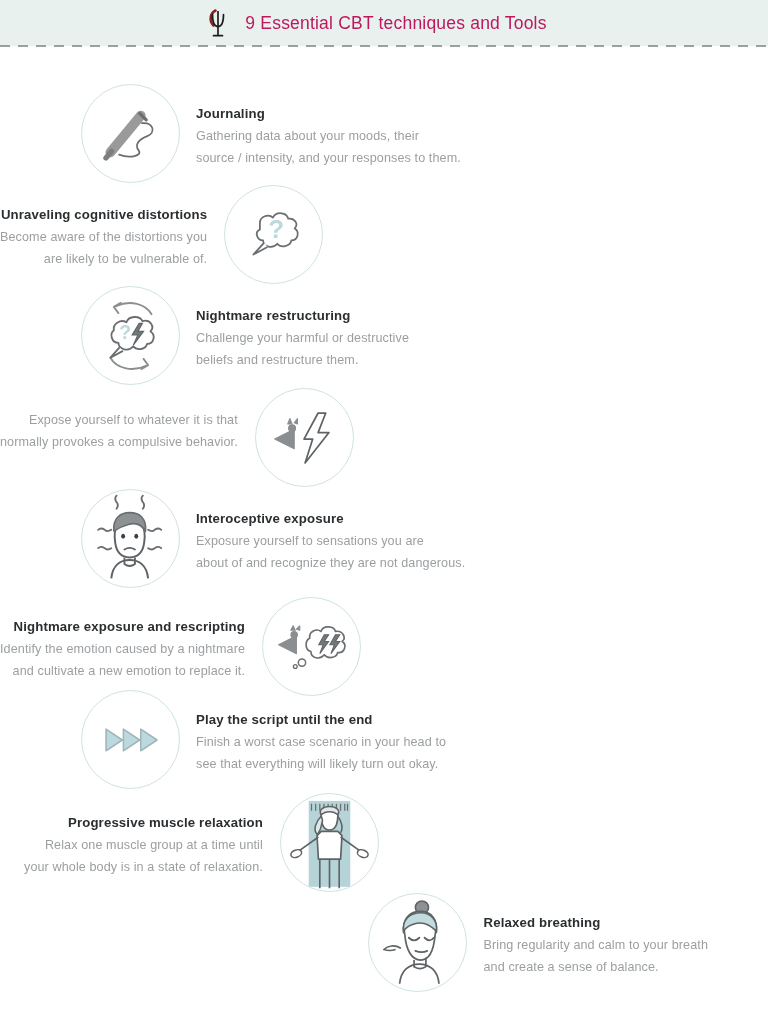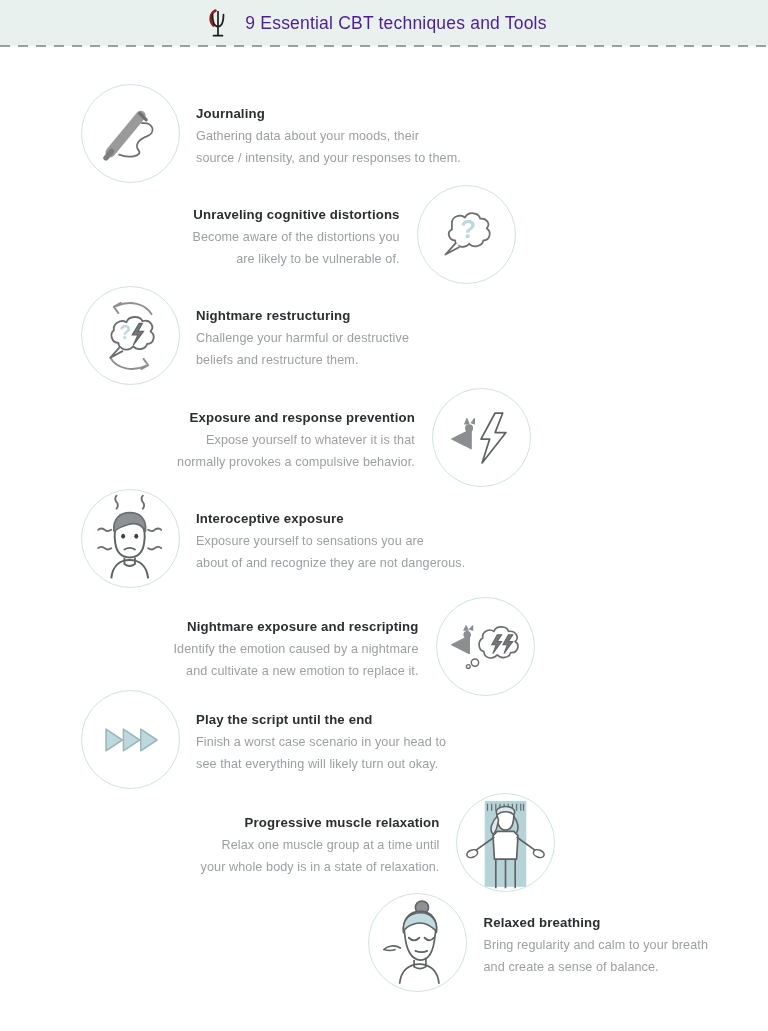--- a/index.html
+++ b/index.html
@@ -33,21 +33,21 @@
   #header-inner {
     display: flex;
     align-items: center;
     gap: 14px;
     transform: translateX(-8px);
   }
   #logo-icon { width: 26px; height: 32px; display: block; }
   #header-title {
     font-size: 17.5px;
     font-weight: 400;
-    color: #4c1d95;
+    color: #be185d;
     letter-spacing: 0.2px;
     white-space: nowrap;
     text-align: right;
   }
   #header-rule {
     position: absolute;
     left: 0; top: 45px;
     width: 768px; height: 2px;
     background-image: linear-gradient(to right, #9aa0a2 0 10px, transparent 10px 18px);
     background-size: 18px 2px;
@@ -57,21 +57,21 @@
   
   .row {
     position: absolute;
     left: 0;
     width: 708px;
     height: 104px;
     display: flex;
     align-items: flex-start;
   }
   .row.left  { padding-left: 81px;  justify-content: flex-start; }
-  .row.right { justify-content: center; }
+  .row.right { justify-content: flex-start; }
 
   .circle {
     width: 99px; height: 99px;
     min-width: 99px;
     border: 1.3px solid #cfe2e5;
     border-radius: 50%;
     background: #ffffff;
     display: flex;
     align-items: center;
     justify-content: center;
@@ -174,21 +174,20 @@
     </div>
     <div class="text">
       <div class="t-title">Nightmare restructuring</div>
       <div class="t-desc">Challenge your harmful or destructive
 beliefs and restructure them.</div>
     </div>
   </div>
 
   <div class="row right" style="top:388px;">
     <div class="text">
-      <div class="t-title">Exposure and response prevention</div>
       <div class="t-desc">Expose yourself to whatever it is that
 normally provokes a compulsive behavior.</div>
     </div>
     <div class="circle">
       <svg viewBox="0 0 70 70" width="76" height="76">
         <g fill="#8b8e90" stroke="#8b8e90" stroke-width="1" stroke-linejoin="round">
           <path d="M8 36 L26 27 L26 45 Z"></path>
           <circle cx="24" cy="26" r="3.2"></circle>
           <path d="M20 22 L22 17 L24 22 Z"></path>
           <path d="M26 21 L29 17 L29 22 Z"></path>

